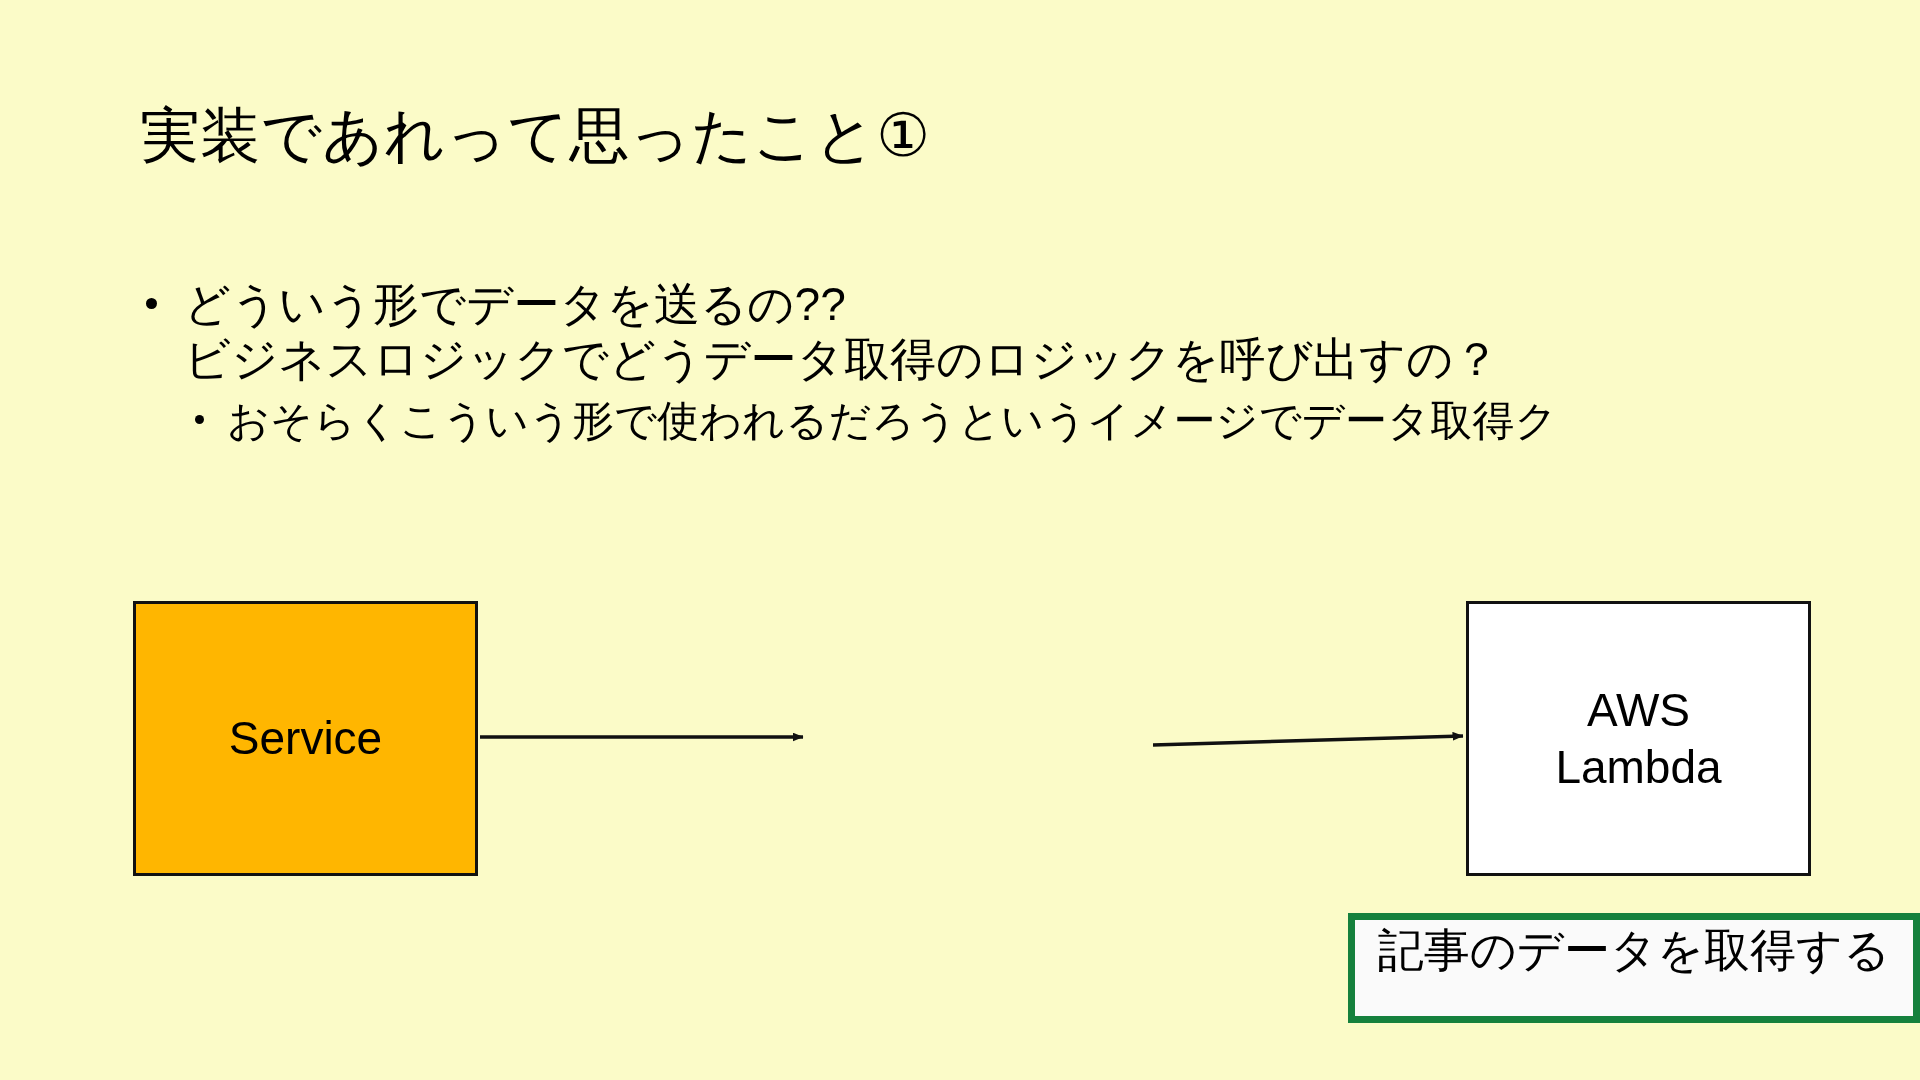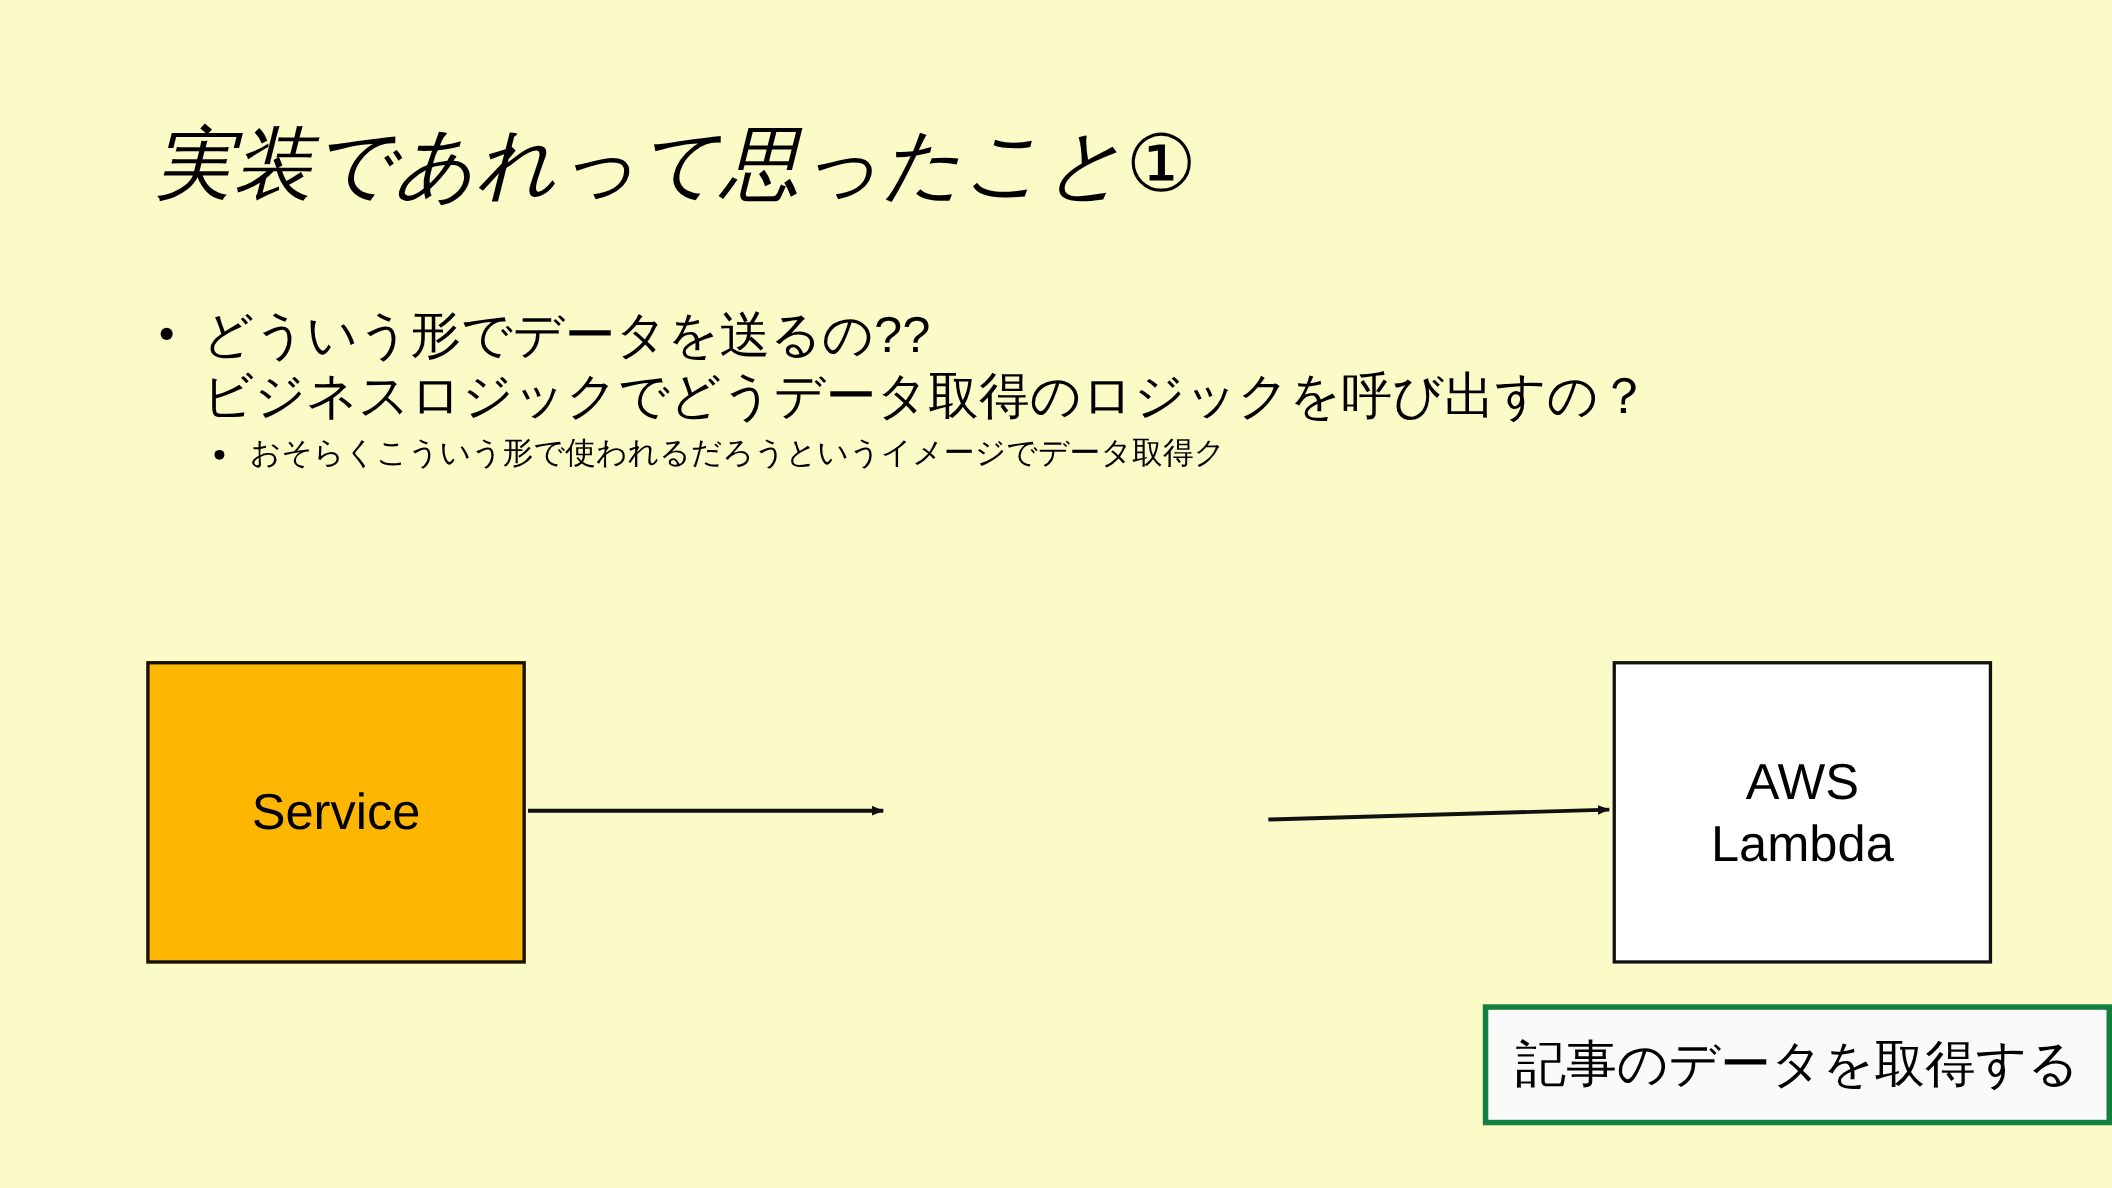--- a/index.html
+++ b/index.html
@@ -23,27 +23,26 @@
     height: 1080px;
     background: #fbfbc8;
   }
 
   
   #title {
     position: absolute;
     left: 140px;
     top: 62px;
     width: 1600px;
-    font-size: 72px;
+    font-size: 60px;
     line-height: 1.12;
     font-weight: 400;
     letter-spacing: 0.005em;
     white-space: nowrap;
     color: #000;
-    font-style: italic;
   }
 
   
   #body-list {
     position: absolute;
     left: 140px;
     top: 277px;
     width: 1640px;
   }
 
@@ -66,21 +65,21 @@
   .lvl1 .txt-line {
     display: block;
     white-space: nowrap;
   }
 
   .lvl2 {
     position: relative;
     margin-top: 8px;
     margin-left: 47px;
     padding-left: 40px;
-    font-size: 28px;
+    font-size: 42px;
     line-height: 1.22;
     letter-spacing: 0.003em;
   }
   .lvl2 > .bullet-dot {
     position: absolute;
     left: 8px;
     top: 0.47em;
     width: 9px;
     height: 9px;
     background: #000;
@@ -142,24 +141,23 @@
     white-space: pre-line;
   }
 
   #caption-box {
     position: absolute;
     left: 1348px;
     top: 913px;
     width: 572px;
     height: 110px;
     box-sizing: border-box;
-    border: 5px solid #15803d;
+    border: 7px solid #15803d;
     background: #fafafa;
     display: flex;
-    align-items: center;
     justify-content: center;
     font-size: 46px;
     color: #000;
     pointer-events: auto;
   }
 
   #arrows {
     position: absolute;
     left: 0;
     top: 0;

